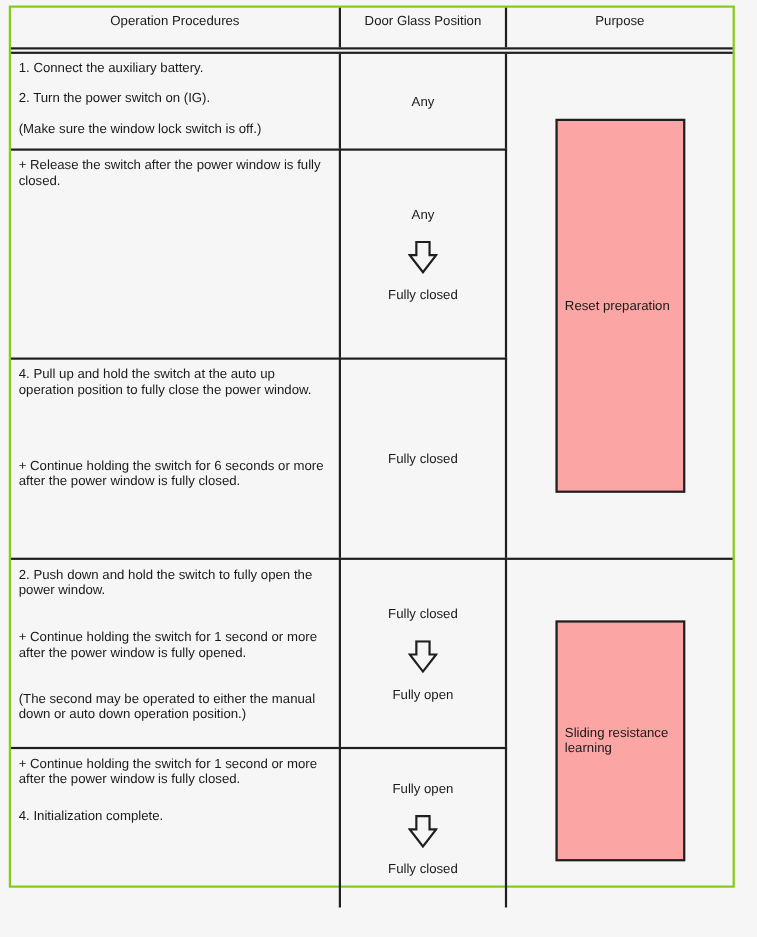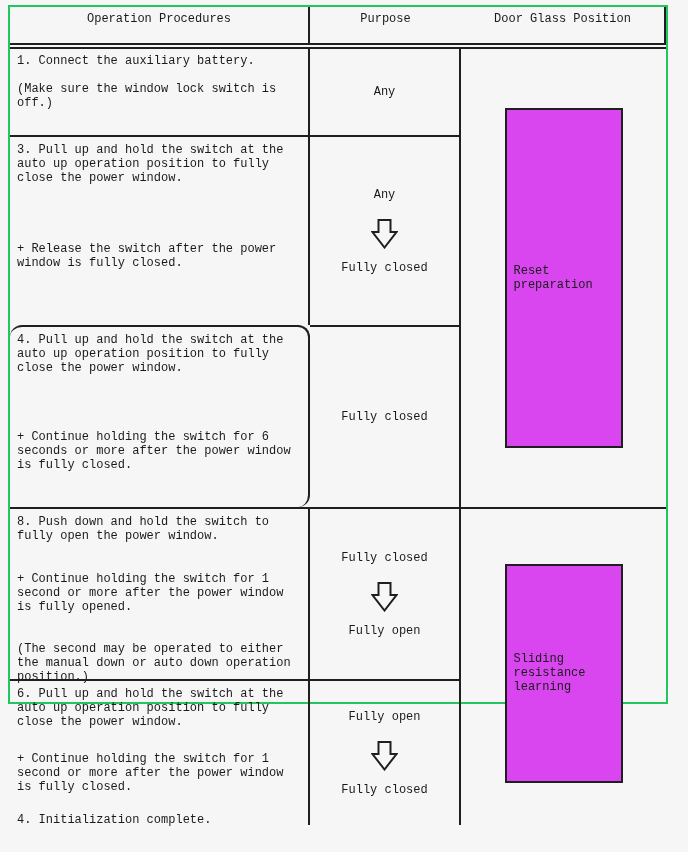--- a/index.html
+++ b/index.html
@@ -1,22 +1,22 @@
 <!DOCTYPE html>
 <html><head>
 <meta charset="utf-8">
 <style>
   html,body{margin:0;padding:0;}
   body{background:#f6f6f6;font-family:"Liberation Sans","DejaVu Sans",sans-serif;color:#1a1a1a;}
   .canvas{position:relative;width:688px;height:852px;background:#f6f6f6;overflow:hidden;}
 
   .proc-table{
-    position:absolute;left:8px;top:5px;width:660px;height:699px;
-    border:2px solid #22c55e;box-sizing:border-box;background:#f6f6f6;
-    font-size:12px;line-height:14px;font-family:Liberation Mono, monospace;
+    position:absolute;left:8px;top:5px;width:660px;height:802px;
+    border:2px solid #84cc16;box-sizing:border-box;background:#f6f6f6;
+    font-size:12px;line-height:14px;
   }
 
   
   .thead{
     display:grid;grid-template-columns:300px 151px 1fr;
     height:42px;box-sizing:border-box;
     border-bottom:6px double #1f1f1f;
   }
   .th{
     box-sizing:border-box;display:flex;justify-content:center;
@@ -49,95 +49,94 @@
   .glass-cell{
     display:flex;flex-direction:column;align-items:center;justify-content:center;
     text-align:center;
   }
   .glass-cell .arrow-icon{margin:17px 0 12px 0;display:block;}
 
   
   .purpose-cell{display:flex;align-items:center;justify-content:center;}
   .purpose-box{
     box-sizing:border-box;border:2px solid #1f1f1f;width:118px;
-    display:flex;align-items:center;background:#d946ef;
+    display:flex;align-items:center;background:#fca5a5;
     padding:0 2px 0 7px;
   }
   .purpose-box.b1{height:340px;}
   .purpose-box.b2{height:219px;margin-top:12px;}
 </style>
 </head>
 <body>
 
 <div class="canvas">
   <div class="proc-table">
 
     <div class="thead">
       <div class="th c1">Operation Procedures</div>
+      <div class="th c2">Door Glass Position</div>
       <div class="th c3">Purpose</div>
-      <div class="th c2">Door Glass Position</div>
     </div>
 
     <div class="tbody">
 
       <div class="cell br proc-cell" style="grid-column:1;grid-row:1;padding-top:5px;">
         <p class="mb14">1. Connect the auxiliary battery.</p>
+        <p class="mb14">2. Turn the power switch on (IG).</p>
         <p>(Make sure the window lock switch is off.)</p>
       </div>
       <div class="cell br glass-cell" style="grid-column:2;grid-row:1;">
         <span class="st">Any</span>
       </div>
 
       <div class="cell purpose-cell" style="grid-column:3;grid-row:1 / span 3;">
         <div class="purpose-box b1">
           <span>Reset preparation</span>
         </div>
       </div>
 
       <div class="cell bt br proc-cell" style="grid-column:1;grid-row:2;">
-        <p class="mb57">3. Pull up and hold the switch at the auto up operation position to fully close the power window.</p>
         <p>+ Release the switch after the power window is fully closed.</p>
       </div>
       <div class="cell bt br glass-cell" style="grid-column:2;grid-row:2;">
         <span class="st">Any</span>
         <svg class="arrow-icon" width="27" height="30" viewBox="0 0 27 30">
           <polygon points="7.5,1 19.5,1 19.5,13 25.5,13 13.5,28.5 1.5,13 7.5,13" fill="#f6f6f6" stroke="#1f1f1f" stroke-width="2"></polygon>
         </svg>
         <span class="st">Fully closed</span>
       </div>
 
-      <div class="cell bt br proc-cell" style="grid-column:1;grid-row:3;border-radius:12px;">
+      <div class="cell bt br proc-cell" style="grid-column:1;grid-row:3;">
         <p class="mb55">4. Pull up and hold the switch at the auto up operation position to fully close the power window.</p>
         <p>+ Continue holding the switch for 6 seconds or more after the power window is fully closed.</p>
       </div>
       <div class="cell bt br glass-cell" style="grid-column:2;grid-row:3;">
         <span class="st">Fully closed</span>
       </div>
 
       <div class="cell bt br proc-cell" style="grid-column:1;grid-row:4;">
-        <p class="mb29">8. Push down and hold the switch to fully open the power window.</p>
+        <p class="mb29">2. Push down and hold the switch to fully open the power window.</p>
         <p class="mb28">+ Continue holding the switch for 1 second or more after the power window is fully opened.</p>
         <p>(The second may be operated to either the manual down or auto down operation position.)</p>
       </div>
       <div class="cell bt br glass-cell" style="grid-column:2;grid-row:4;">
         <span class="st">Fully closed</span>
         <svg class="arrow-icon" width="27" height="30" viewBox="0 0 27 30">
           <polygon points="7.5,1 19.5,1 19.5,13 25.5,13 13.5,28.5 1.5,13 7.5,13" fill="#f6f6f6" stroke="#1f1f1f" stroke-width="2"></polygon>
         </svg>
         <span class="st">Fully open</span>
       </div>
 
       <div class="cell bt purpose-cell" style="grid-column:3;grid-row:4 / span 2;">
         <div class="purpose-box b2">
           <span>Sliding resistance learning</span>
         </div>
       </div>
 
       <div class="cell bt br proc-cell" style="grid-column:1;grid-row:5;">
-        <p class="mb23">6. Pull up and hold the switch at the auto up operation position to fully close the power window.</p>
         <p class="mb19">+ Continue holding the switch for 1 second or more after the power window is fully closed.</p>
         <p>4. Initialization complete.</p>
       </div>
       <div class="cell bt br glass-cell" style="grid-column:2;grid-row:5;">
         <span class="st">Fully open</span>
         <svg class="arrow-icon" width="27" height="30" viewBox="0 0 27 30">
           <polygon points="7.5,1 19.5,1 19.5,13 25.5,13 13.5,28.5 1.5,13 7.5,13" fill="#f6f6f6" stroke="#1f1f1f" stroke-width="2"></polygon>
         </svg>
         <span class="st">Fully closed</span>
       </div>

